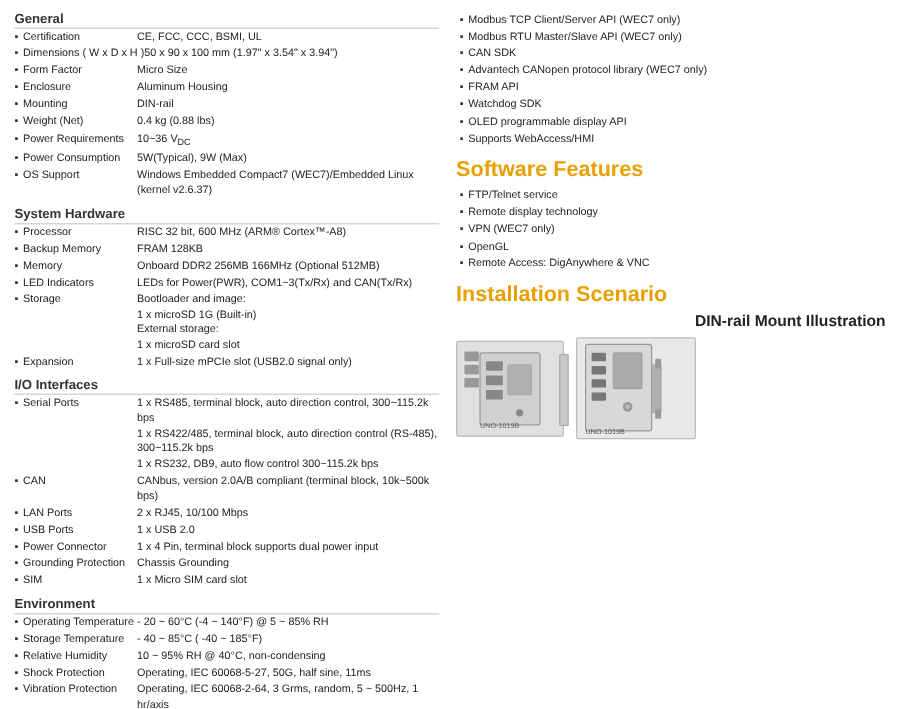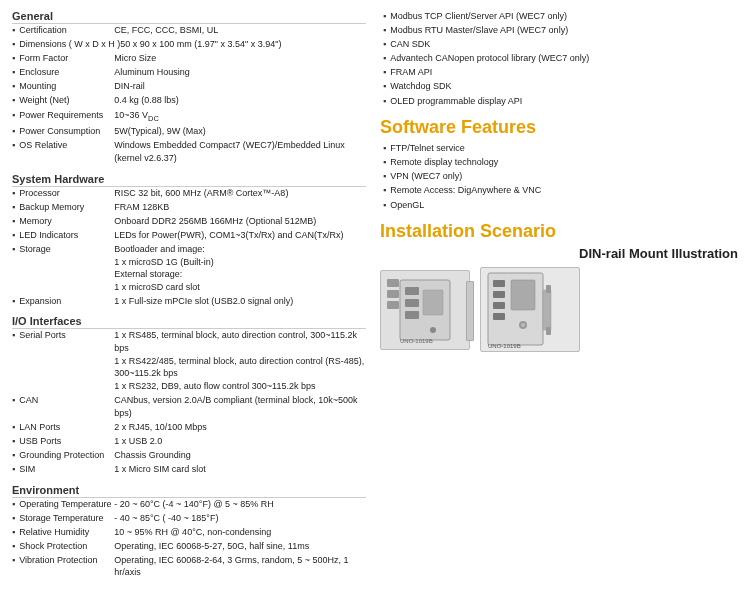--- a/index.html
+++ b/index.html
@@ -183,21 +183,21 @@
       </li>
       <li>
         <span class="spec-label">Power Requirements</span>
         <span class="spec-value">10~36 V<sub>DC</sub></span>
       </li>
       <li>
         <span class="spec-label">Power Consumption</span>
         <span class="spec-value">5W(Typical), 9W (Max)</span>
       </li>
       <li>
-        <span class="spec-label">OS Relative</span>
+        <span class="spec-label">OS Support</span>
         <span class="spec-value">Windows Embedded Compact7 (WEC7)/Embedded Linux (kernel v2.6.37)</span>
       </li>
     </ul>
 
     <div class="section-title">System Hardware</div>
     <ul class="spec-list">
       <li>
         <span class="spec-label">Processor</span>
         <span class="spec-value">RISC 32 bit, 600 MHz (ARM® Cortex™-A8)</span>
       </li>
@@ -233,20 +233,24 @@
         <span class="spec-label">CAN</span>
         <span class="spec-value">CANbus, version 2.0A/B compliant (terminal block, 10k~500k bps)</span>
       </li>
       <li>
         <span class="spec-label">LAN Ports</span>
         <span class="spec-value">2 x RJ45, 10/100 Mbps</span>
       </li>
       <li>
         <span class="spec-label">USB Ports</span>
         <span class="spec-value">1 x USB 2.0</span>
+      </li>
+      <li>
+        <span class="spec-label">Power Connector</span>
+        <span class="spec-value">1 x 4 Pin, terminal block supports dual power input</span>
       </li>
       <li>
         <span class="spec-label">Grounding Protection</span>
         <span class="spec-value">Chassis Grounding</span>
       </li>
       <li>
         <span class="spec-label">SIM</span>
         <span class="spec-value">1 x Micro SIM card slot</span>
       </li>
     </ul>
@@ -280,29 +284,30 @@
   <div class="right-col">
 
     <ul class="bullet-list" style="margin-top:0;">
       <li>Modbus TCP Client/Server API (WEC7 only)</li>
       <li>Modbus RTU Master/Slave API (WEC7 only)</li>
       <li>CAN SDK</li>
       <li>Advantech CANopen protocol library (WEC7 only)</li>
       <li>FRAM API</li>
       <li>Watchdog SDK</li>
       <li>OLED programmable display API</li>
+      <li>Supports WebAccess/HMI</li>
     </ul>
 
     <div class="big-title">Software Features</div>
     <ul class="bullet-list">
       <li>FTP/Telnet service</li>
       <li>Remote display technology</li>
       <li>VPN (WEC7 only)</li>
+      <li>OpenGL</li>
       <li>Remote Access: DigAnywhere &amp; VNC</li>
-      <li>OpenGL</li>
     </ul>
 
     <div class="big-title">Installation Scenario</div>
     <div class="sub-section-title">DIN-rail Mount Illustration</div>
 
     <div class="din-illustration">
 
       <div class="device-img">
         <div class="device-body">
           <div class="device-ports">

